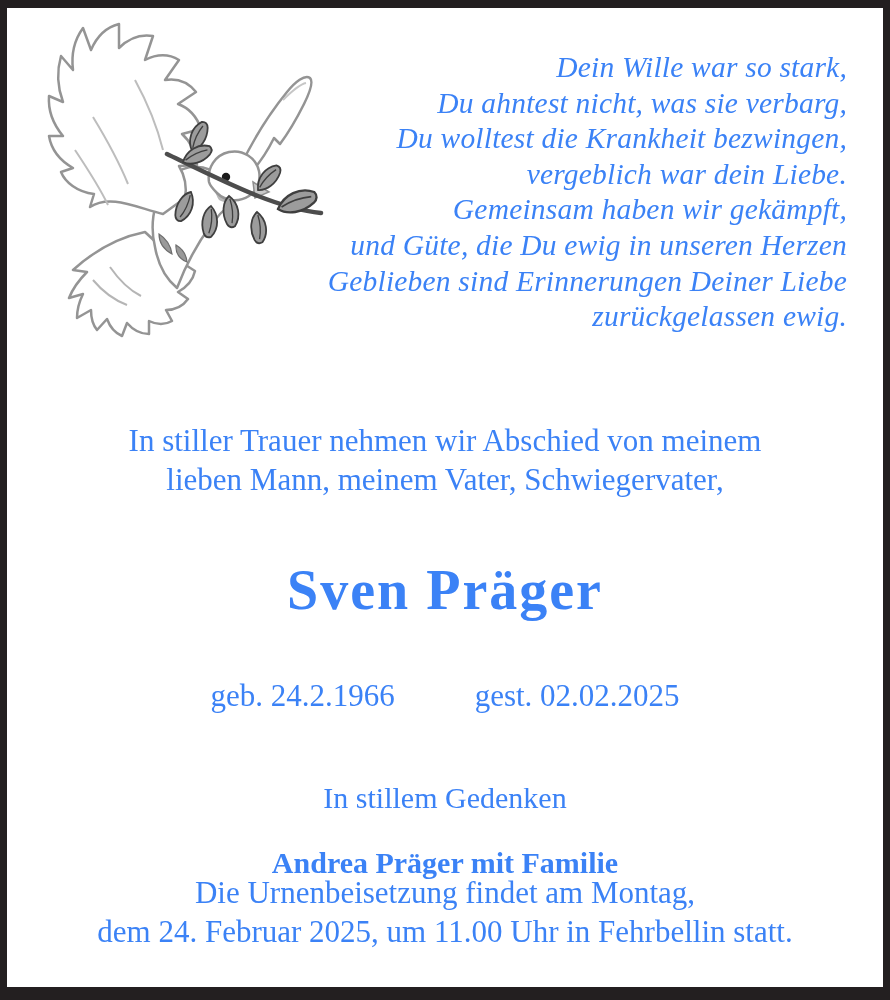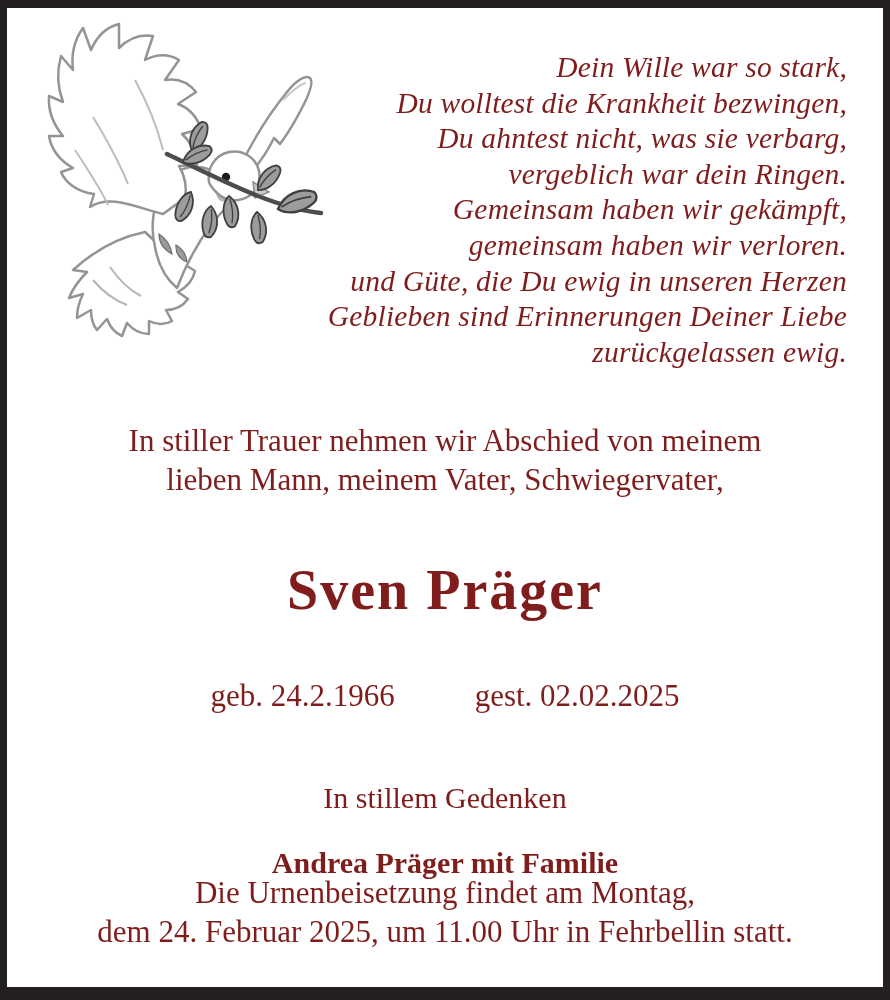--- a/index.html
+++ b/index.html
@@ -11,21 +11,21 @@
     position: relative;
     width: 890px;
     height: 1000px;
     box-sizing: border-box;
     background: #ffffff;
     border: 7px solid #231f20;
     border-top-width: 8px;
     border-bottom-width: 13px;
     overflow: hidden;
     font-family: "Liberation Serif", "DejaVu Serif", serif;
-    color: #7f1d1d;
+    color: #3b82f6;
     text-decoration: underline;
   }
   .dove-figure {
     position: absolute;
     left: 8px;
     top: 14px;
     width: 322px;
     height: 318px;
   }
   .poem {
@@ -168,25 +168,24 @@
       <use href="#leaf" transform="translate(196,184) rotate(103)"></use>
       <use href="#leaf" transform="translate(214,174) rotate(92)"></use>
       <use href="#leaf" transform="translate(243,168) rotate(-40)"></use>
       <use href="#leaf" transform="translate(242,190) rotate(93)"></use>
       <use href="#leaf" transform="translate(263,187) rotate(-12) scale(1.3)"></use>
     </svg>
   </div>
 
   <div class="poem">
     <div>Dein Wille war so stark,</div>
+    <div>Du ahntest nicht, was sie verbarg,</div>
     <div>Du wolltest die Krankheit bezwingen,</div>
-    <div>Du ahntest nicht, was sie verbarg,</div>
-    <div>vergeblich war dein Ringen.</div>
+    <div>vergeblich war dein Liebe.</div>
     <div>Gemeinsam haben wir gekämpft,</div>
-    <div>gemeinsam haben wir verloren.</div>
     <div>und Güte, die Du ewig in unseren Herzen</div>
     <div>Geblieben sind Erinnerungen Deiner Liebe</div>
     <div>zurückgelassen ewig.</div>
   </div>
 
   <div class="intro">
     <div>In stiller Trauer nehmen wir Abschied von meinem</div>
     <div>lieben Mann, meinem Vater, Schwiegervater,</div>
   </div>
 

